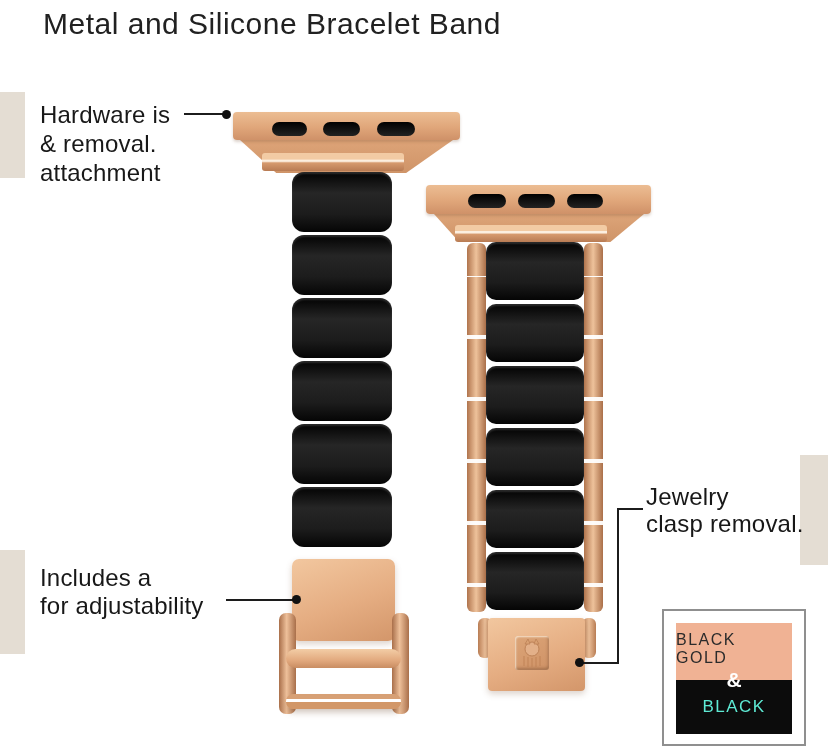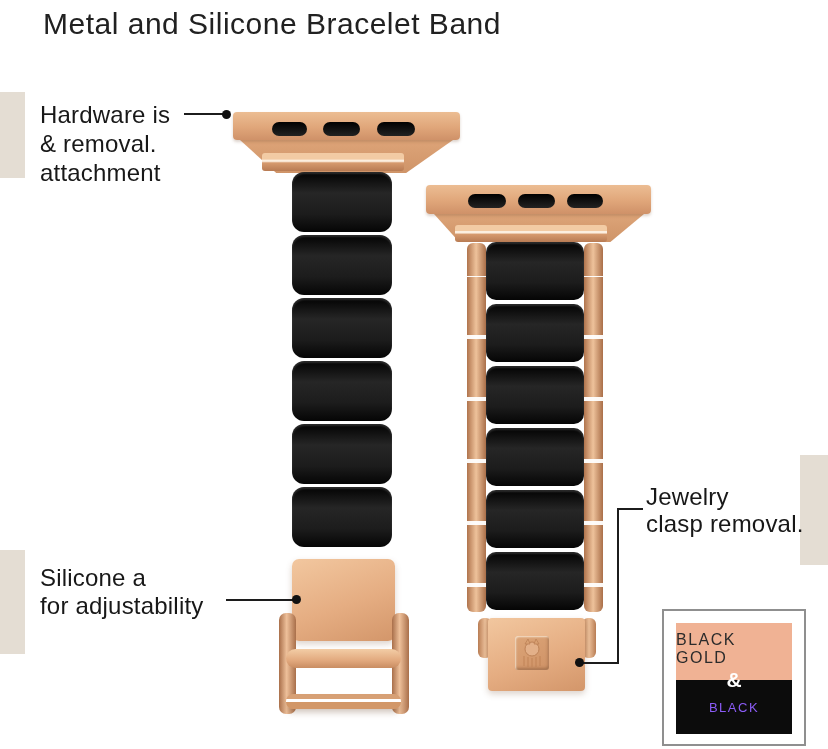--- a/index.html
+++ b/index.html
@@ -54,21 +54,21 @@
         box-shadow:inset 1px 1px 2px rgba(255,245,230,.8), inset -1px -2px 3px rgba(130,85,55,.55);}
 
   
   .swatch-box{left:662px;top:609px;width:140px;height:133px;border:2px solid #8f8f8f;background:#fff;}
   .swatch-inner{position:absolute;left:12px;top:12px;width:116px;height:111px;}
   .swatch-rose{position:absolute;left:0;top:0;width:116px;height:57px;
                display:flex;align-items:center;justify-content:center;}
   .swatch-black{position:absolute;left:0;top:57px;width:116px;height:54px;
                 display:flex;align-items:center;justify-content:center;}
   .swatch-rose span{font-size:16px;letter-spacing:1.5px;color:#2b2b2b;padding-bottom:6px;}
-  .swatch-black span{font-size:13px;letter-spacing:1.5px;color:#8b5cf6;}
+  .swatch-black span{font-size:17px;letter-spacing:1.5px;color:#5eead4;}
   .swatch-amp{position:absolute;left:0;top:44px;width:116px;text-align:center;
               font-size:21px;font-weight:700;color:#fff;line-height:26px;}
 </style>
 </head>
 <body>
 
 <div class="canvas">
 
   <div class="abs edge" style="left: 0px; top: 92px; width: 25px; height: 86px; background: rgb(228, 221, 211);"></div>
   <div class="abs edge" style="left: 0px; top: 550px; width: 25px; height: 104px; background: rgb(228, 221, 211);"></div>
@@ -139,21 +139,21 @@
 
   <div class="abs callout ann-hardware">
     <div>Hardware is</div>
     <div>&amp; removal.</div>
     <div>attachment</div>
   </div>
   <div class="abs lead" style="left: 184px; top: 113px; width: 42px; height: 2px; background: rgb(28, 28, 28);"></div>
   <div class="abs dot" style="left:222px;top:110px;"></div>
 
   <div class="abs callout ann-removable">
-    <div>Silicone a</div>
+    <div>Includes a</div>
     <div>for adjustability</div>
   </div>
   <div class="abs lead" style="left: 226px; top: 599px; width: 70px; height: 2px; background: rgb(28, 28, 28);"></div>
   <div class="abs dot" style="left:292px;top:595px;"></div>
 
   <div class="abs callout ann-jewelry">
     <div class="b">Jewelry</div>
     <div><span class="b">clasp</span><span> removal.</span></div>
   </div>
   <div class="abs lead" style="left: 617px; top: 508px; width: 26px; height: 2px; background: rgb(28, 28, 28);"></div>

